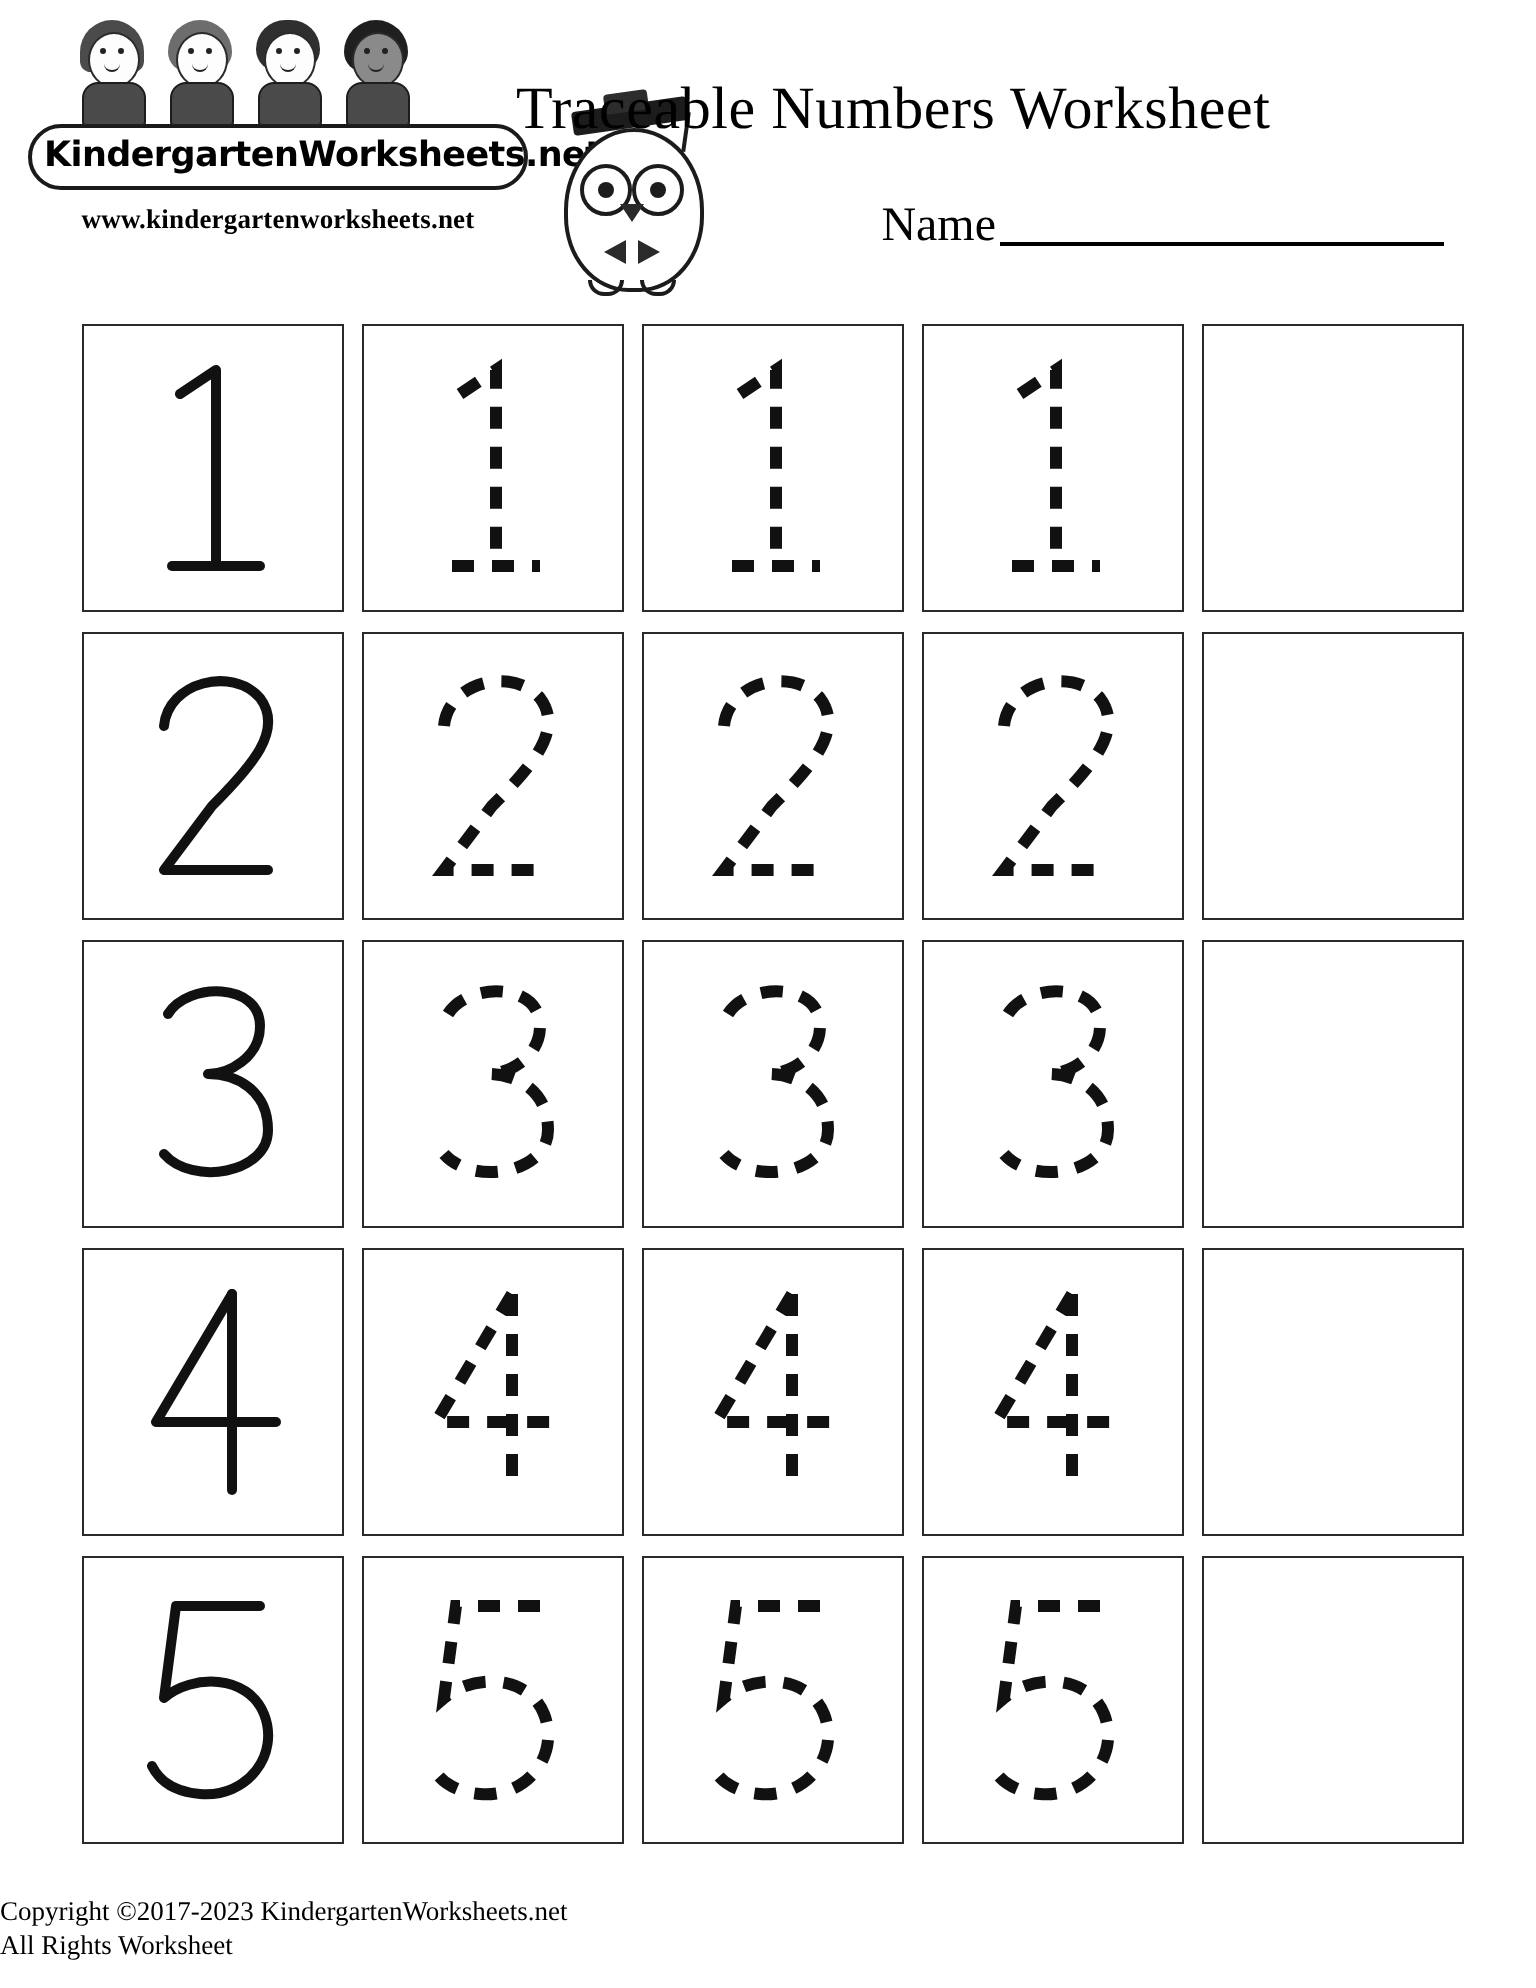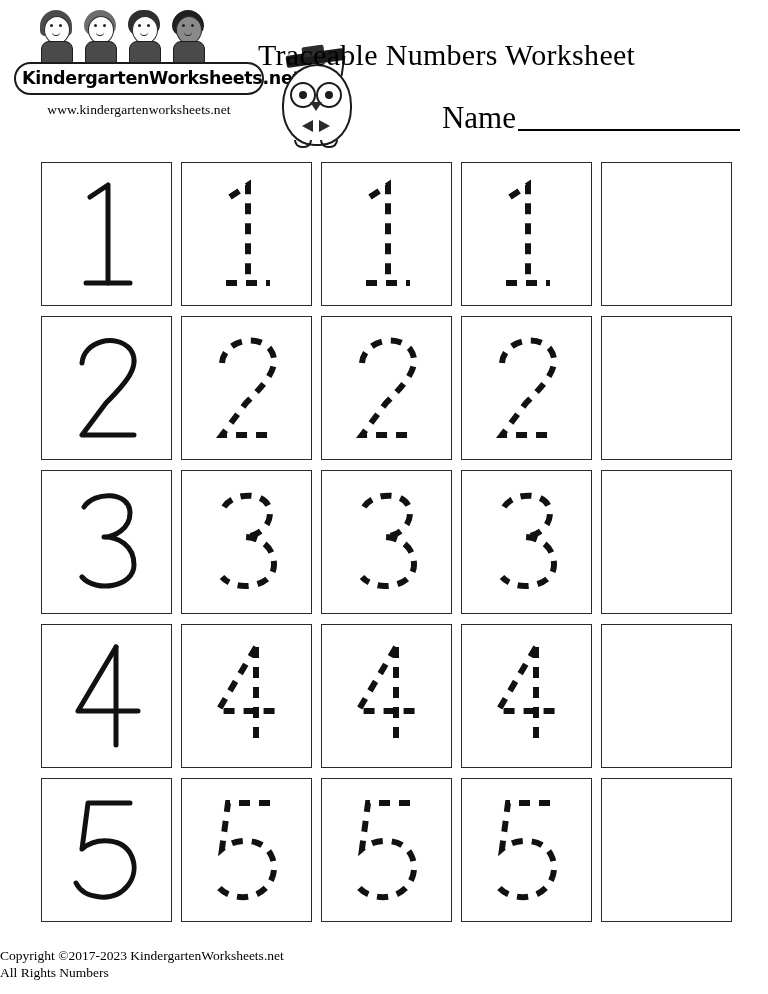--- a/index.html
+++ b/index.html
@@ -97,20 +97,21 @@
     font-size: 17.5px;
     letter-spacing: -0.3px;
     white-space: nowrap;
   }
   .logo-url {
     margin-top: 7px;
     text-align: center;
     font-family: "Liberation Serif", serif;
     font-size: 13.5px;
     letter-spacing: 0.1px;
+    font-weight: bold;
   }
 
   
   .owl {
     position: absolute;
     left: 272px;
     top: 50px;
     width: 92px;
     height: 100px;
   }
@@ -201,23 +202,23 @@
     left: 258px;
     top: 22px;
     font-size: 30px;
     font-family: "Liberation Serif", serif;
     letter-spacing: 0.3px;
     white-space: nowrap;
     margin-top: 16px;
   }
   .name-line {
     position: absolute;
-    right: 28px;
+    right: 46px;
     top: 100px;
-    font-size: 31px;
+    font-size: 24px;
     white-space: nowrap;
   }
   .name-line .underline {
     display: inline-block;
     width: 222px;
     border-bottom: 2px solid #000;
     height: 20px;
     vertical-align: -3px;
     margin-left: 2px;
   }
@@ -453,14 +454,14 @@
     <div class="cell">
       <svg class="glyph" viewBox="0 0 131 144" width="131" height="144">
         <path d="M 88 24 L 46 24 L 40 70 C 54 58, 82 58, 90 78 C 98 98, 82 120, 58 118 C 46 117, 38 112, 34 104" class="dash-path"></path>
       </svg>
     </div>
     <div class="cell"></div>
   </div>
 
 <div class="footer">
   <div>Copyright ©2017-2023 KindergartenWorksheets.net</div>
-  <div>All Rights Numbers</div>
+  <div>All Rights Worksheet</div>
 </div>
 
 </body></html>

